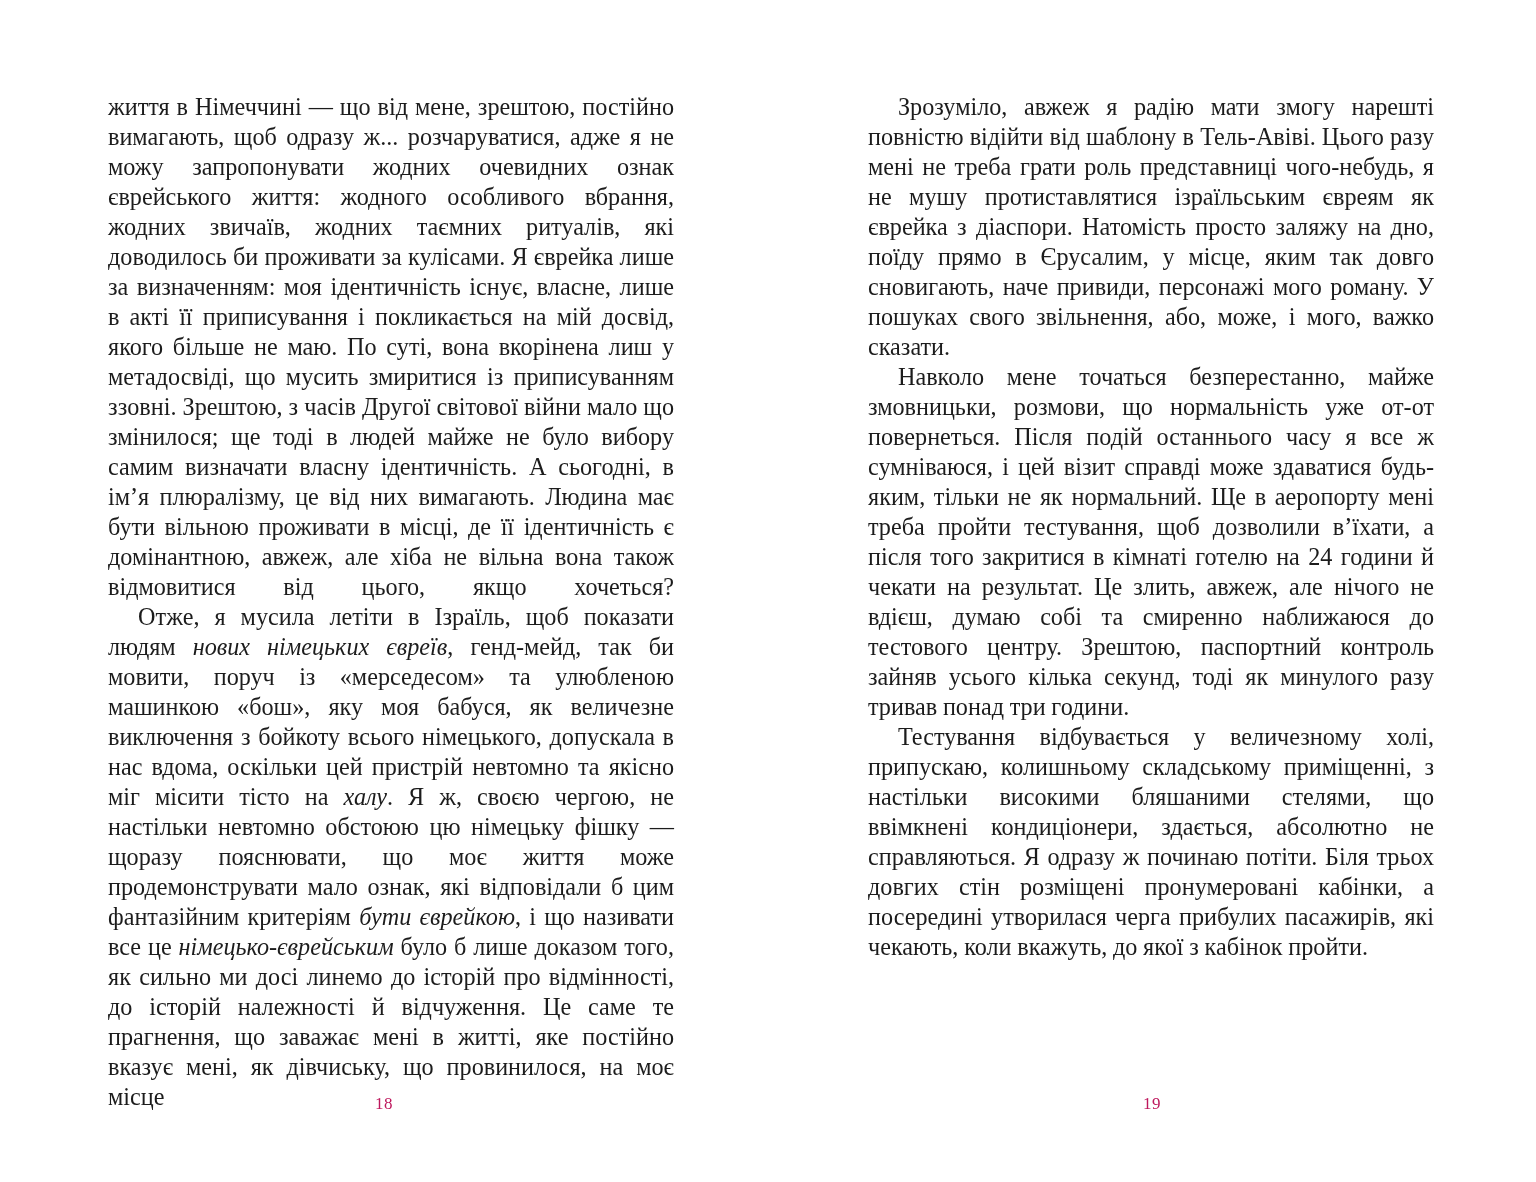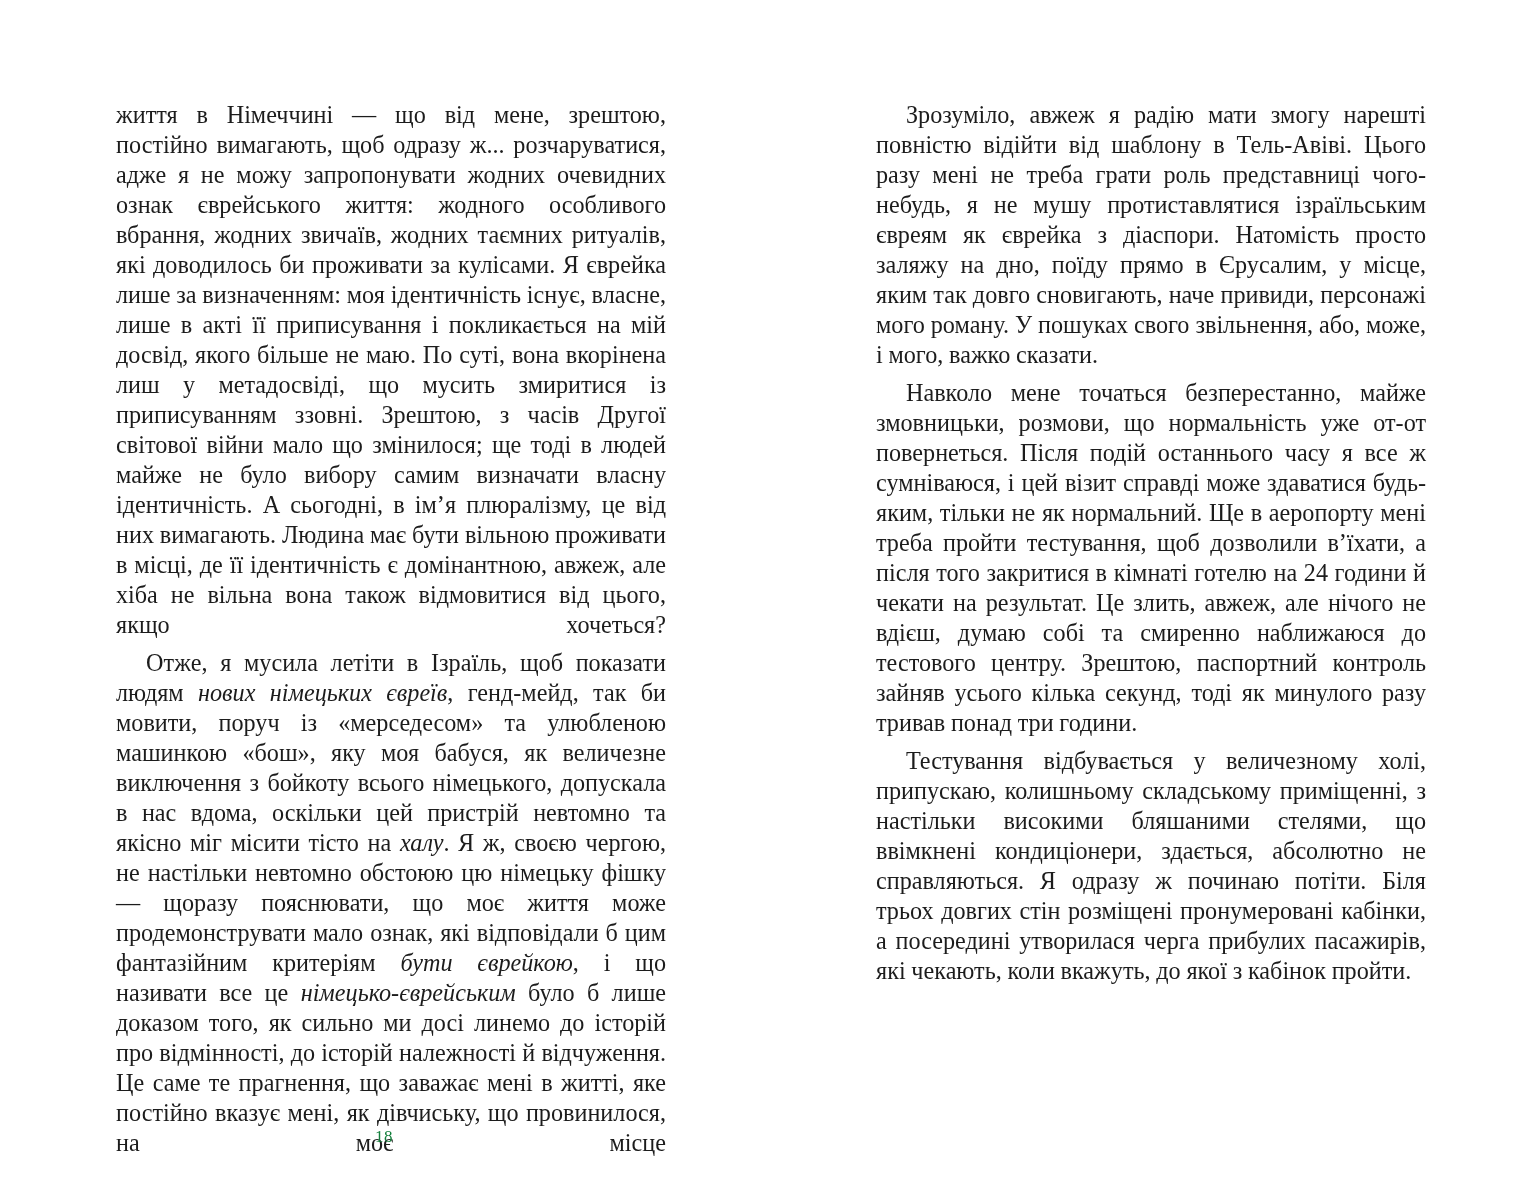--- a/index.html
+++ b/index.html
@@ -41,21 +41,21 @@
     text-align: justify;
     text-justify: inter-word;
     letter-spacing: 0.0px;
     word-spacing: -0.3px;
     -webkit-font-smoothing: antialiased;
   }
   .page-left .textblock  { left: 108px; }
   .page-right .textblock { left: 100px; }
 
   .textblock p {
-    margin: 8px;
+    margin: 0;
     text-indent: 0;
     hyphens: manual;
   }
   .textblock p.indent {
     text-indent: 30px;
   }
   
   .textblock p.force-justify {
     text-align-last: justify;
   }
@@ -64,24 +64,23 @@
     font-style: italic;
   }
 
   .folio {
     position: absolute;
     width: 100%;
     top: 1093px;
     text-align: center;
     font-size: 17px;
     line-height: 22px;
-    color: #15803d;
+    color: #be185d;
     letter-spacing: 0.4px;
     font-feature-settings: "onum" 1;
-    margin-top: 33px;
   }
   .folio span { display: inline-block; }
 </style>
 </head>
 <body>
 
 <div class="spread">
 
   <div class="page page-left">
     <div class="textblock">
@@ -92,15 +91,18 @@
       <span>18</span>
     </div>
   </div>
 
   <div class="page page-right">
     <div class="textblock">
       <p class="indent">Зрозуміло, авжеж я радію мати змогу нарешті повністю відійти від шаблону в Тель-Авіві. Цього разу мені не треба грати роль представниці чого-небудь, я не мушу протиставлятися ізраїльським євреям як єврейка з діаспори. Натомість просто заляжу на дно, поїду прямо в Єрусалим, у місце, яким так довго сновигають, наче привиди, персонажі мого роману. У пошуках свого звільнення, або, може, і мого, важко сказати.</p>
       <p class="indent">Навколо мене точаться безперестанно, майже змовницьки, розмови, що нормальність уже от-от повернеться. Після подій останнього часу я все ж сумніваюся, і цей візит справді може здаватися будь-яким, тільки не як нормальний. Ще в аеропорту мені треба пройти тестування, щоб дозволили в’їхати, а після того закритися в кімнаті готелю на 24 години й чекати на результат. Це злить, авжеж, але нічого не вдієш, думаю собі та смиренно наближаюся до тестового центру. Зрештою, паспортний контроль зайняв усього кілька секунд, тоді як минулого разу тривав понад три години.</p>
       <p class="indent">Тестування відбувається у величезному холі, припускаю, колишньому складському приміщенні, з настільки високими бляшаними стелями, що ввімкнені кондиціонери, здається, абсолютно не справляються. Я одразу ж починаю потіти. Біля трьох довгих стін розміщені пронумеровані кабінки, а посередині утворилася черга прибулих пасажирів, які чекають, коли вкажуть, до якої з кабінок пройти.</p>
     </div>
+    <div class="folio">
+      <span>19</span>
+    </div>
   </div>
 
 </div>
 
 </body></html>

